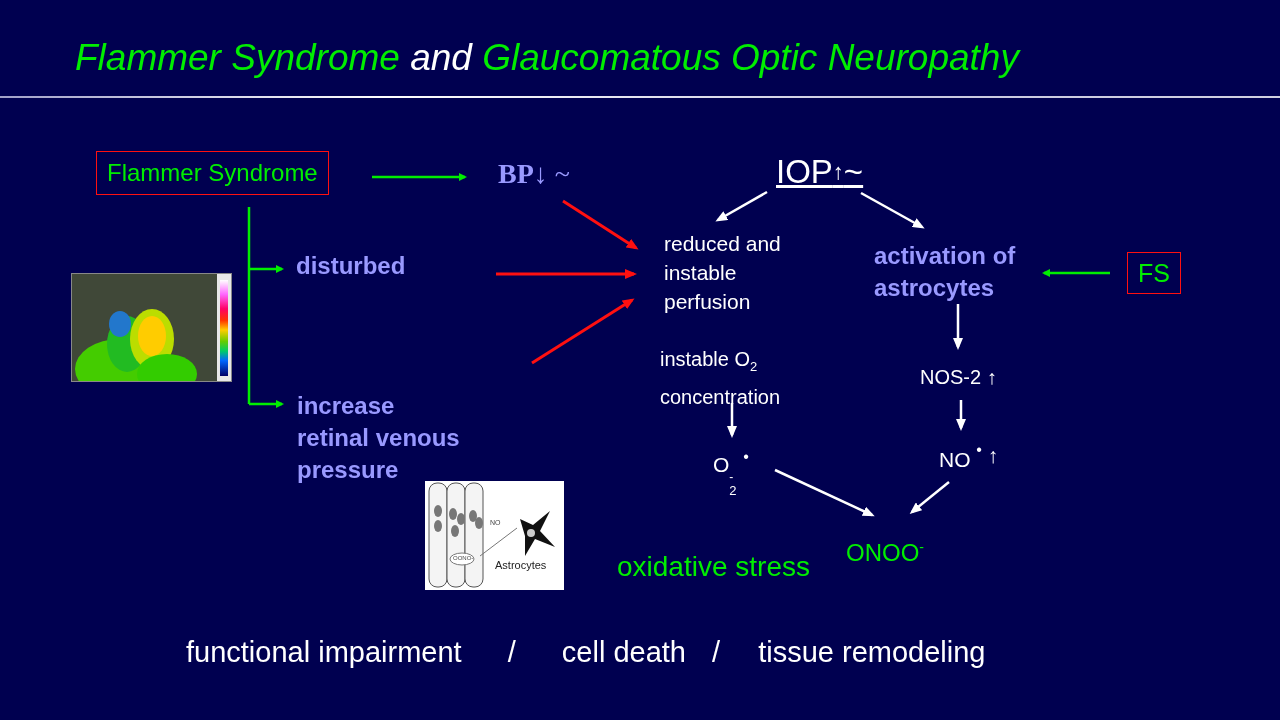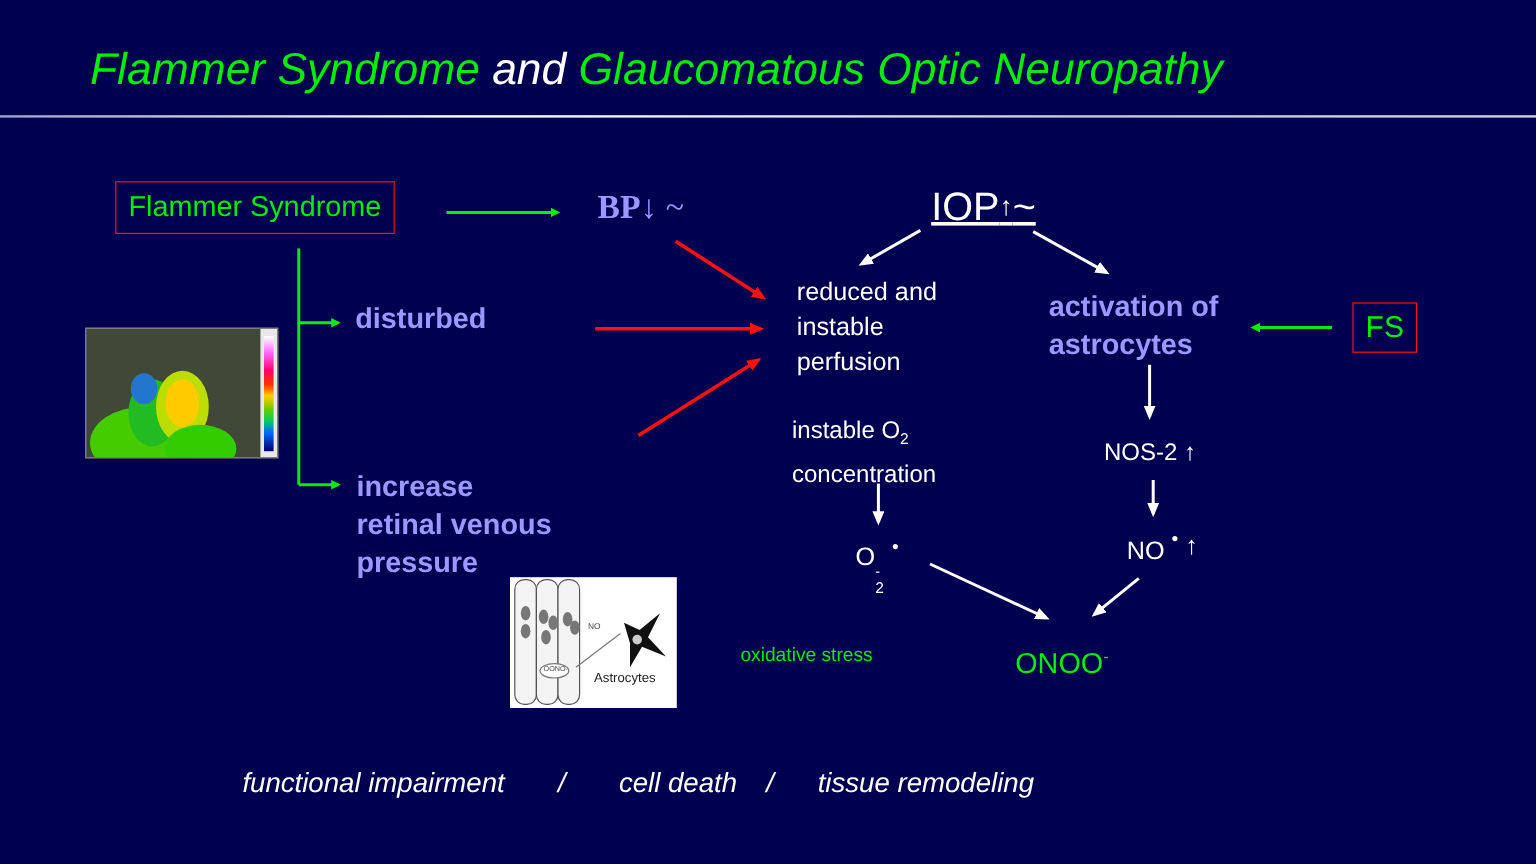--- a/index.html
+++ b/index.html
@@ -127,21 +127,21 @@
 <div class="abs white" style="left:713px;top:452px;font-size:21px;line-height:26px;">
   <span>O</span><span style="position:relative;display:inline-block;width:14px;"><span style="position:absolute;top:-8px;left:0;font-size:12px;">-</span><span style="position:absolute;top:6px;left:0;font-size:13px;">2</span></span><span style="position:relative;top:-10px;font-size:16px;">•</span>
 </div>
 
 <div class="abs white" style="left:939px;top:447px;font-size:21px;line-height:26px;">
   <span>NO</span>
   <span style="position:relative;top:-12px;font-size:16px;">•</span>
   <span style="position:relative;top:-4px;">↑</span>
 </div>
 
-<div class="abs green" style="left:617px;top:532px;font-size:16px;line-height:30px;">oxidative stress</div>
+<div class="abs green" style="left:617px;top:552px;font-size:28px;line-height:30px;">oxidative stress</div>
 
 <div class="abs green" style="left:846px;top:532px;font-size:24px;line-height:30px;">
   <span>ONOO</span><sup style="font-size:14px;">-</sup>
 </div>
 
 <div class="abs cellimg">
   <svg width="139" height="109">
     <rect x="4" y="2" width="18" height="104" rx="8" fill="#f4f4f4" stroke="#555"></rect>
     <rect x="22" y="2" width="18" height="104" rx="8" fill="#f4f4f4" stroke="#555"></rect>
     <rect x="40" y="2" width="18" height="104" rx="8" fill="#f4f4f4" stroke="#555"></rect>
@@ -156,19 +156,19 @@
     <path d="M95,38 L108,44 L125,30 L115,50 L130,66 L110,58 L100,75 L100,55 Z" fill="#111"></path>
     <circle cx="106" cy="52" r="4" fill="#ccc"></circle>
     <line x1="92" y1="47" x2="55" y2="75" stroke="#777"></line>
     <rect x="66" y="76" width="70" height="22" fill="#fff"></rect>
   </svg>
   <span class="abs" style="left:70px;top:78px;font-size:11px;color:#222;">Astrocytes</span>
   <span class="abs" style="left:65px;top:38px;font-size:7px;color:#444;">NO</span>
   <span class="abs" style="left:28px;top:74px;font-size:6px;color:#444;">OONO-</span>
 </div>
 
-<div class="abs white" style="left:202px;top:634px;font-size:23px;line-height:36px;font-style:italic;">
+<div class="abs white" style="left:186px;top:634px;font-size:29px;line-height:36px;">
   <span>functional impairment</span>
   <span style="display:inline-block;width:38px;"></span><span>/</span><span style="display:inline-block;width:38px;"></span>
   <span>cell death</span>
   <span style="display:inline-block;width:18px;"></span><span>/</span><span style="display:inline-block;width:30px;"></span>
   <span>tissue remodeling</span>
 </div>
 
 </body></html>

